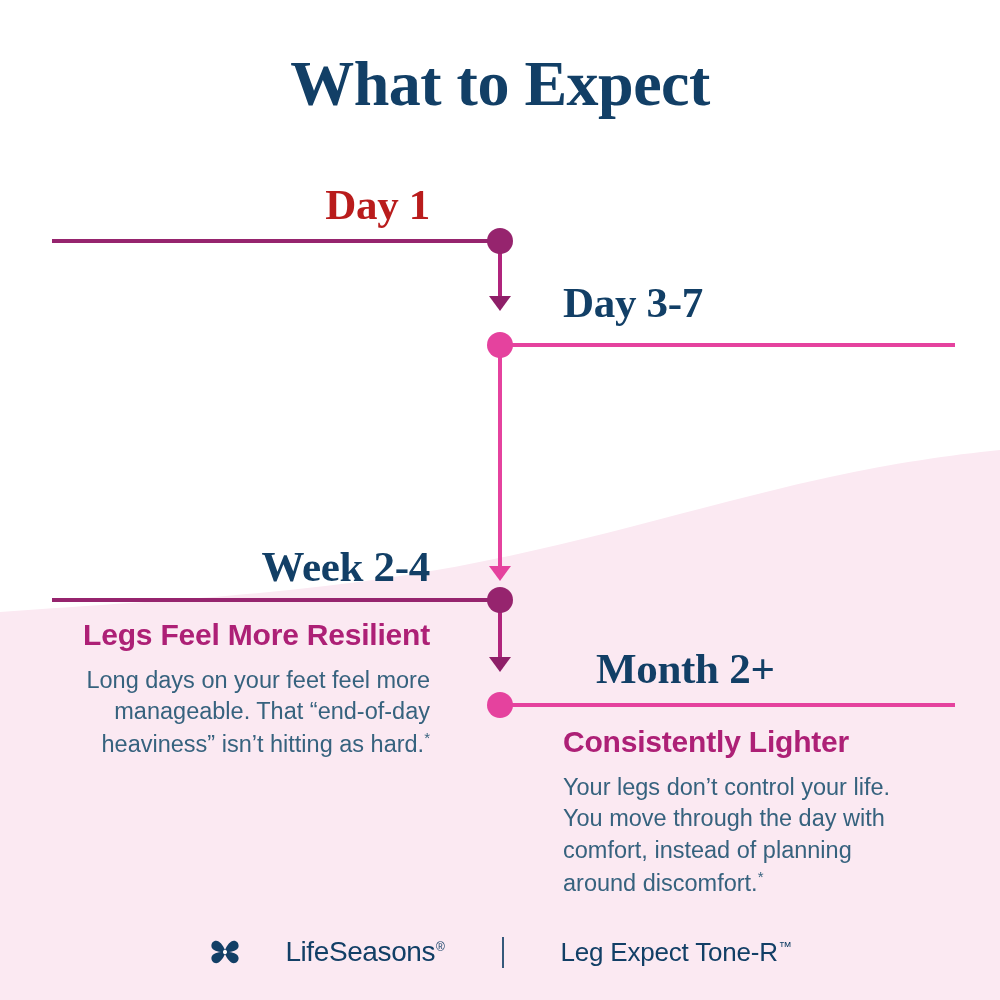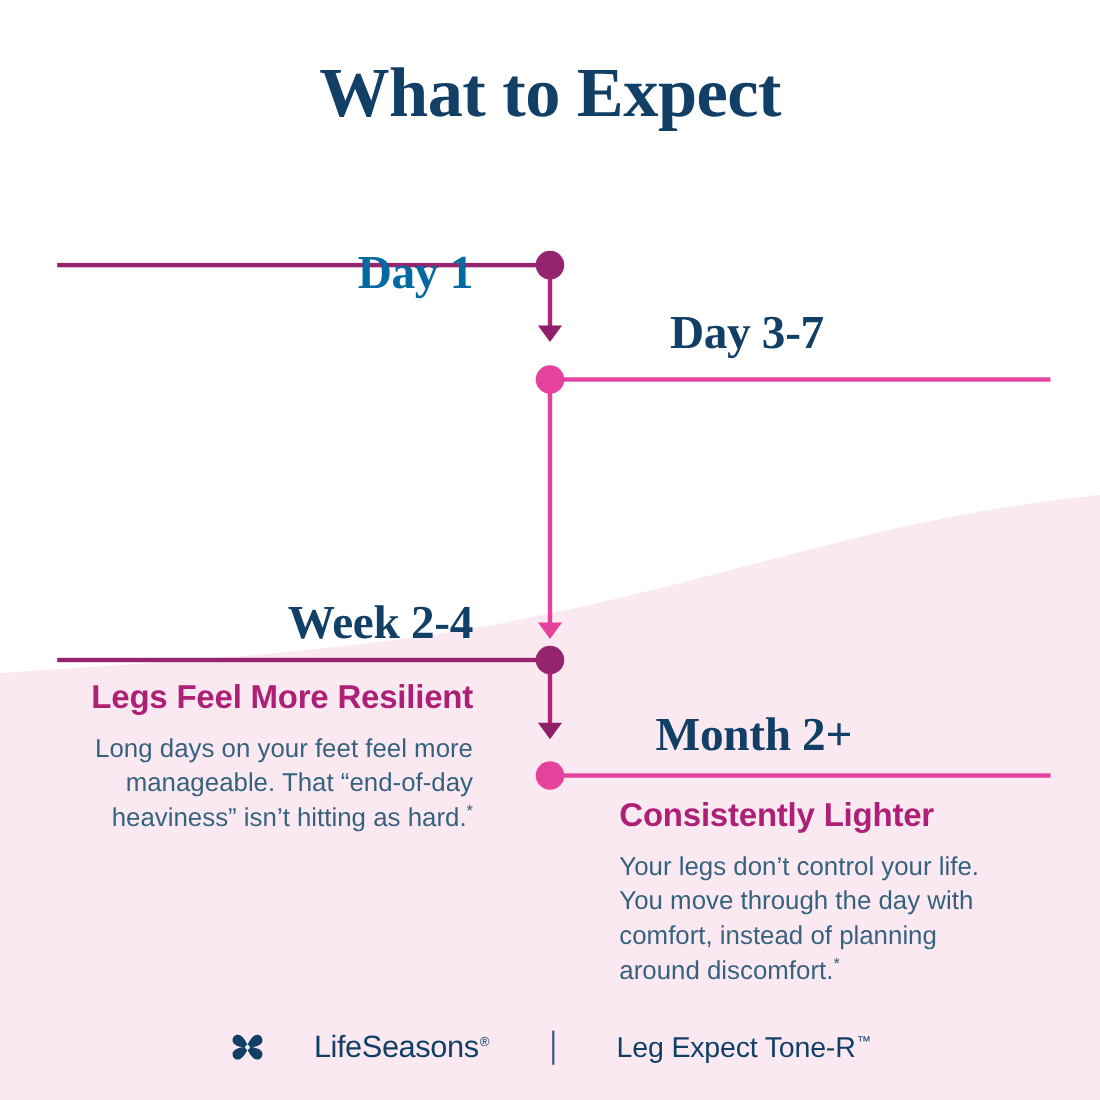--- a/index.html
+++ b/index.html
@@ -130,25 +130,25 @@
   <div class="rule pink" style="left: 500px; width: 455px; top: 343px; background: rgb(229, 66, 158);"></div>
   <div class="rule dark" style="left: 52px; width: 448px; top: 598px; background: rgb(150, 36, 110);"></div>
   <div class="rule pink" style="left: 500px; width: 455px; top: 703px; background: rgb(229, 66, 158);"></div>
 
   <div class="node-dot dark" style="top: 228px; background: rgb(150, 36, 110);"></div>
   <div class="node-dot pink" style="top: 332px; background: rgb(229, 66, 158);"></div>
   <div class="node-dot dark" style="top: 587px; background: rgb(150, 36, 110);"></div>
   <div class="node-dot pink" style="top: 692px; background: rgb(229, 66, 158);"></div>
 
   <div class="entry left" style="left:80px;top:183px;width:350px;">
-    <div class="stage-label" style="color: #0369a1; margin-top: 44px;">Day 1</div>
+    <div class="stage-label" style="color: #b91c1c;">Day 1</div>
   </div>
 
   <div class="entry right" style="left:563px;top:281px;width:400px;">
-    <div class="stage-label" style="color: rgb(18, 63, 102); margin-left: 46px;">Day 3-7</div>
+    <div class="stage-label" style="color: rgb(18, 63, 102);">Day 3-7</div>
   </div>
 
   <div class="entry left" style="left:80px;top:545px;width:350px;">
     <div class="stage-label" style="color: rgb(18, 63, 102);">Week 2-4</div>
   </div>
   <div class="entry left" style="left:40px;top:618px;width:390px;">
     <div class="entry-heading" style="color: rgb(173, 32, 118);">Legs Feel More Resilient</div>
     <div class="entry-body" style="margin-top: 13px; color: rgb(54, 98, 126);">
       <span>Long days on your feet feel more manageable. That “end-of-day heaviness” isn’t hitting as hard.</span><span class="fn">*</span>
     </div>

